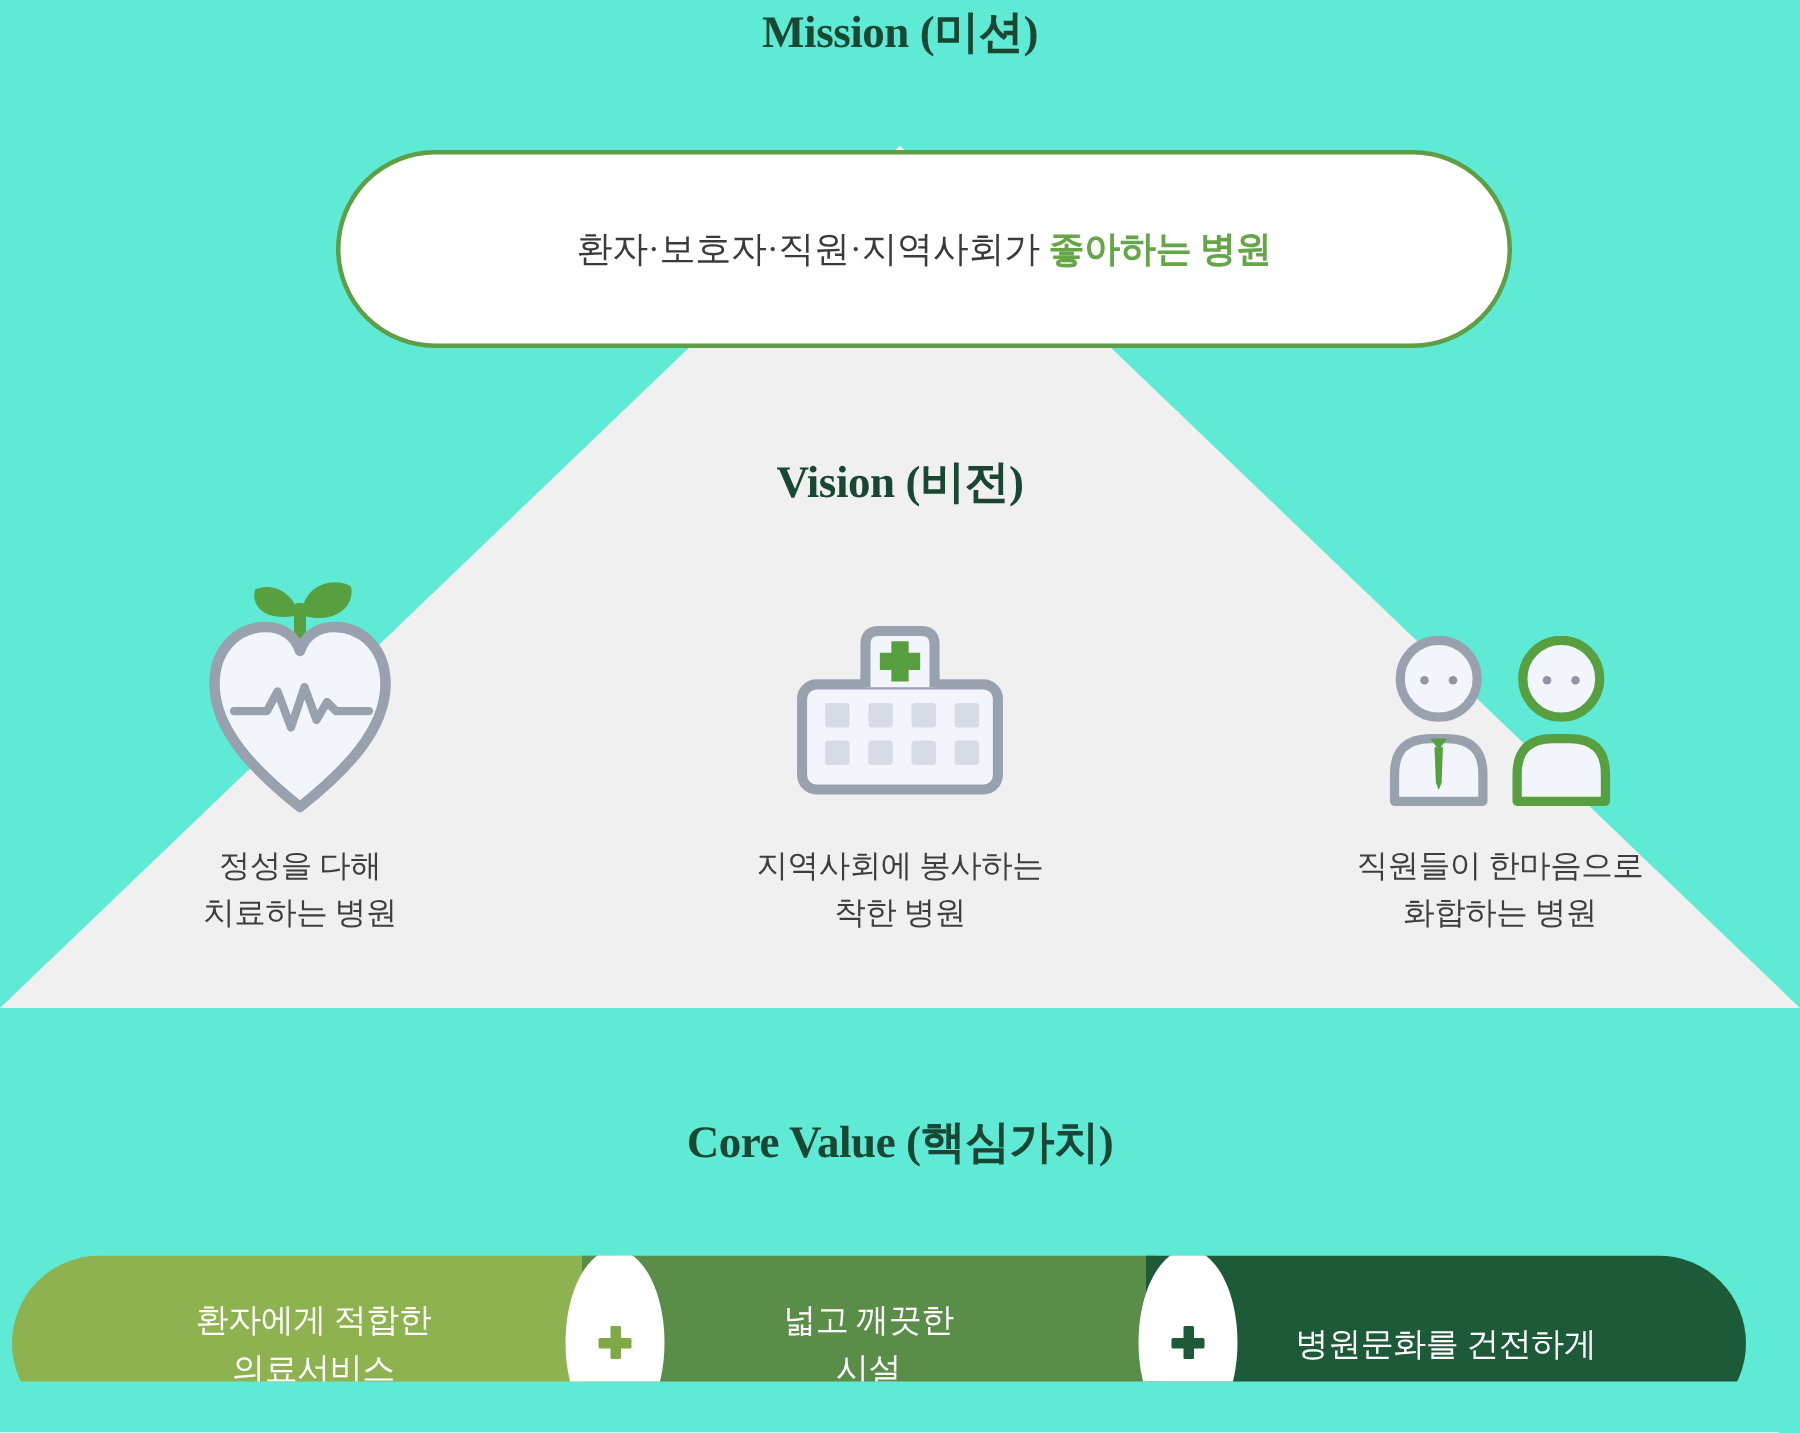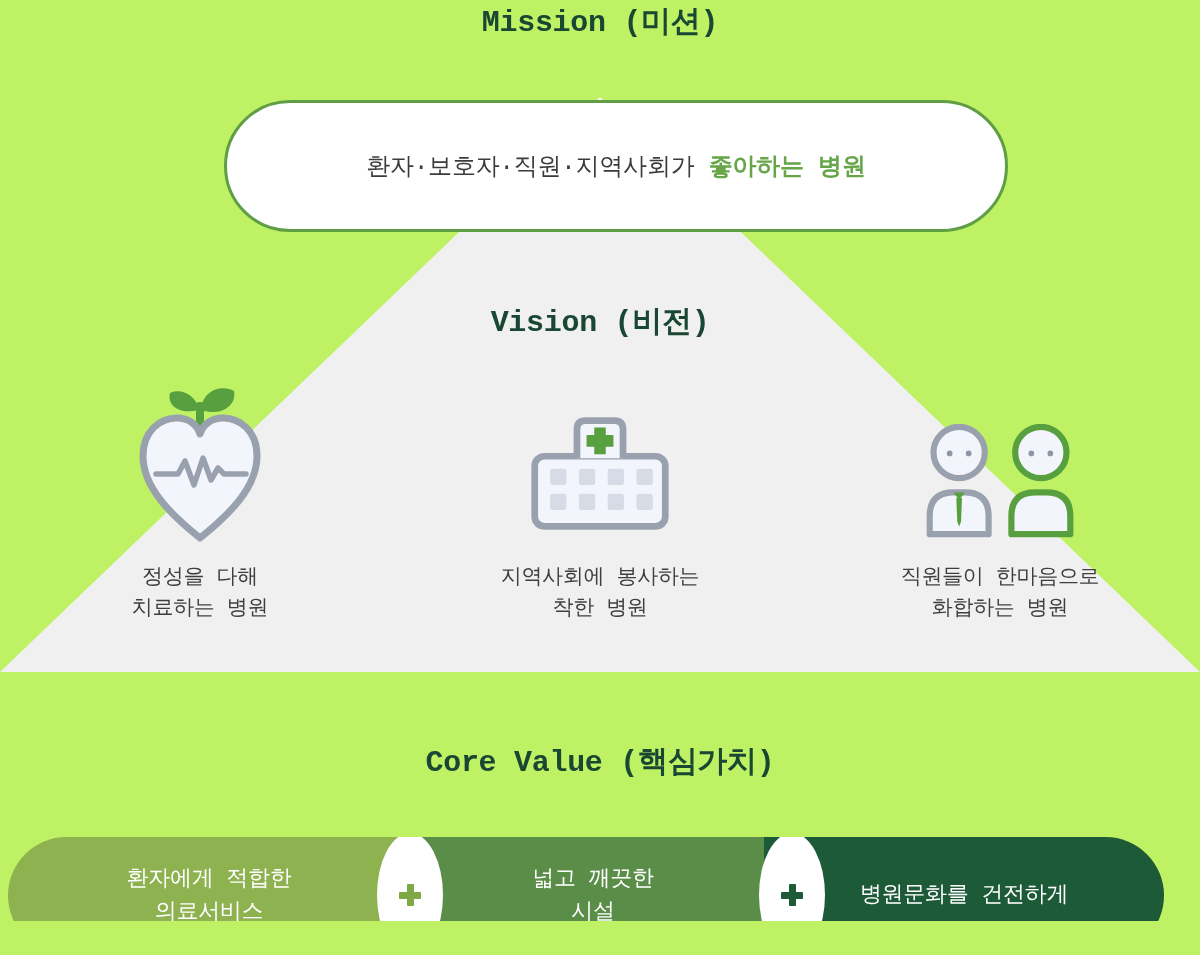--- a/index.html
+++ b/index.html
@@ -1,18 +1,18 @@
 <!DOCTYPE html>
 <html><head>
 <meta charset="utf-8">
 <style>
   html,body{margin:0;padding:0;background:#ffffff;}
   .canvas{
-    position:relative;width:1200px;height:955px;overflow:hidden;background:#bef264;
-    font-family:Liberation Mono, monospace;
+    position:relative;width:1200px;height:955px;overflow:hidden;background:#5eead4;
+    font-family:Liberation Serif, serif;
   }
   .title{position:absolute;left:0;width:1200px;margin:0;text-align:center;
     font-size:30px;font-weight:700;letter-spacing:-0.3px;}
   .mission-title{top:1px;}
   .vision-title{top:301px;}
   .core-title{top:741px;}
 
   .triangle{
     position:absolute;left:0;top:97px;width:1200px;height:575px;
     clip-path:polygon(50% 0%,100% 100%,0% 100%);z-index:0;
@@ -32,21 +32,21 @@
 
   .caption{position:absolute;top:562px;width:320px;text-align:center;
     font-size:21px;font-weight:500;line-height:31px;z-index:1;letter-spacing:-0.3px;}
   .caption-1{left:40px;} .caption-2{left:440px;} .caption-3{left:840px;}
 
   .core-strip{position:absolute;left:0;top:837px;width:1200px;height:84px;overflow:hidden;}
   .core-pill{position:absolute;top:0;height:117px;display:flex;flex-direction:column;
     align-items:center;justify-content:center;color:#ffffff;font-size:22px;font-weight:500;
     line-height:33px;text-align:center;letter-spacing:-0.3px;}
   .core-pill-1{left:8px;width:402px;border-radius:59px 0 0 59px;}
-  .core-pill-2{left:402px;width:382px;}
+  .core-pill-2{left:388px;width:382px;}
   .core-pill-3{left:764px;width:400px;border-radius:0 59px 59px 0;}
 
   .lens{position:absolute;top:-4px;width:66px;height:124px;border-radius:50%;background:#ffffff;}
   .lens-1{left:377px;} .lens-2{left:759px;}
   .plus{position:absolute;top:47px;width:22px;height:22px;}
   .plus-1{left:399px;} .plus-2{left:781px;}
   .plus span{position:absolute;display:block;border-radius:1px;}
   .plus .ph{left:0;top:7.5px;width:22px;height:7px;}
   .plus .pv{left:7.5px;top:0;width:7px;height:22px;}
 </style>

